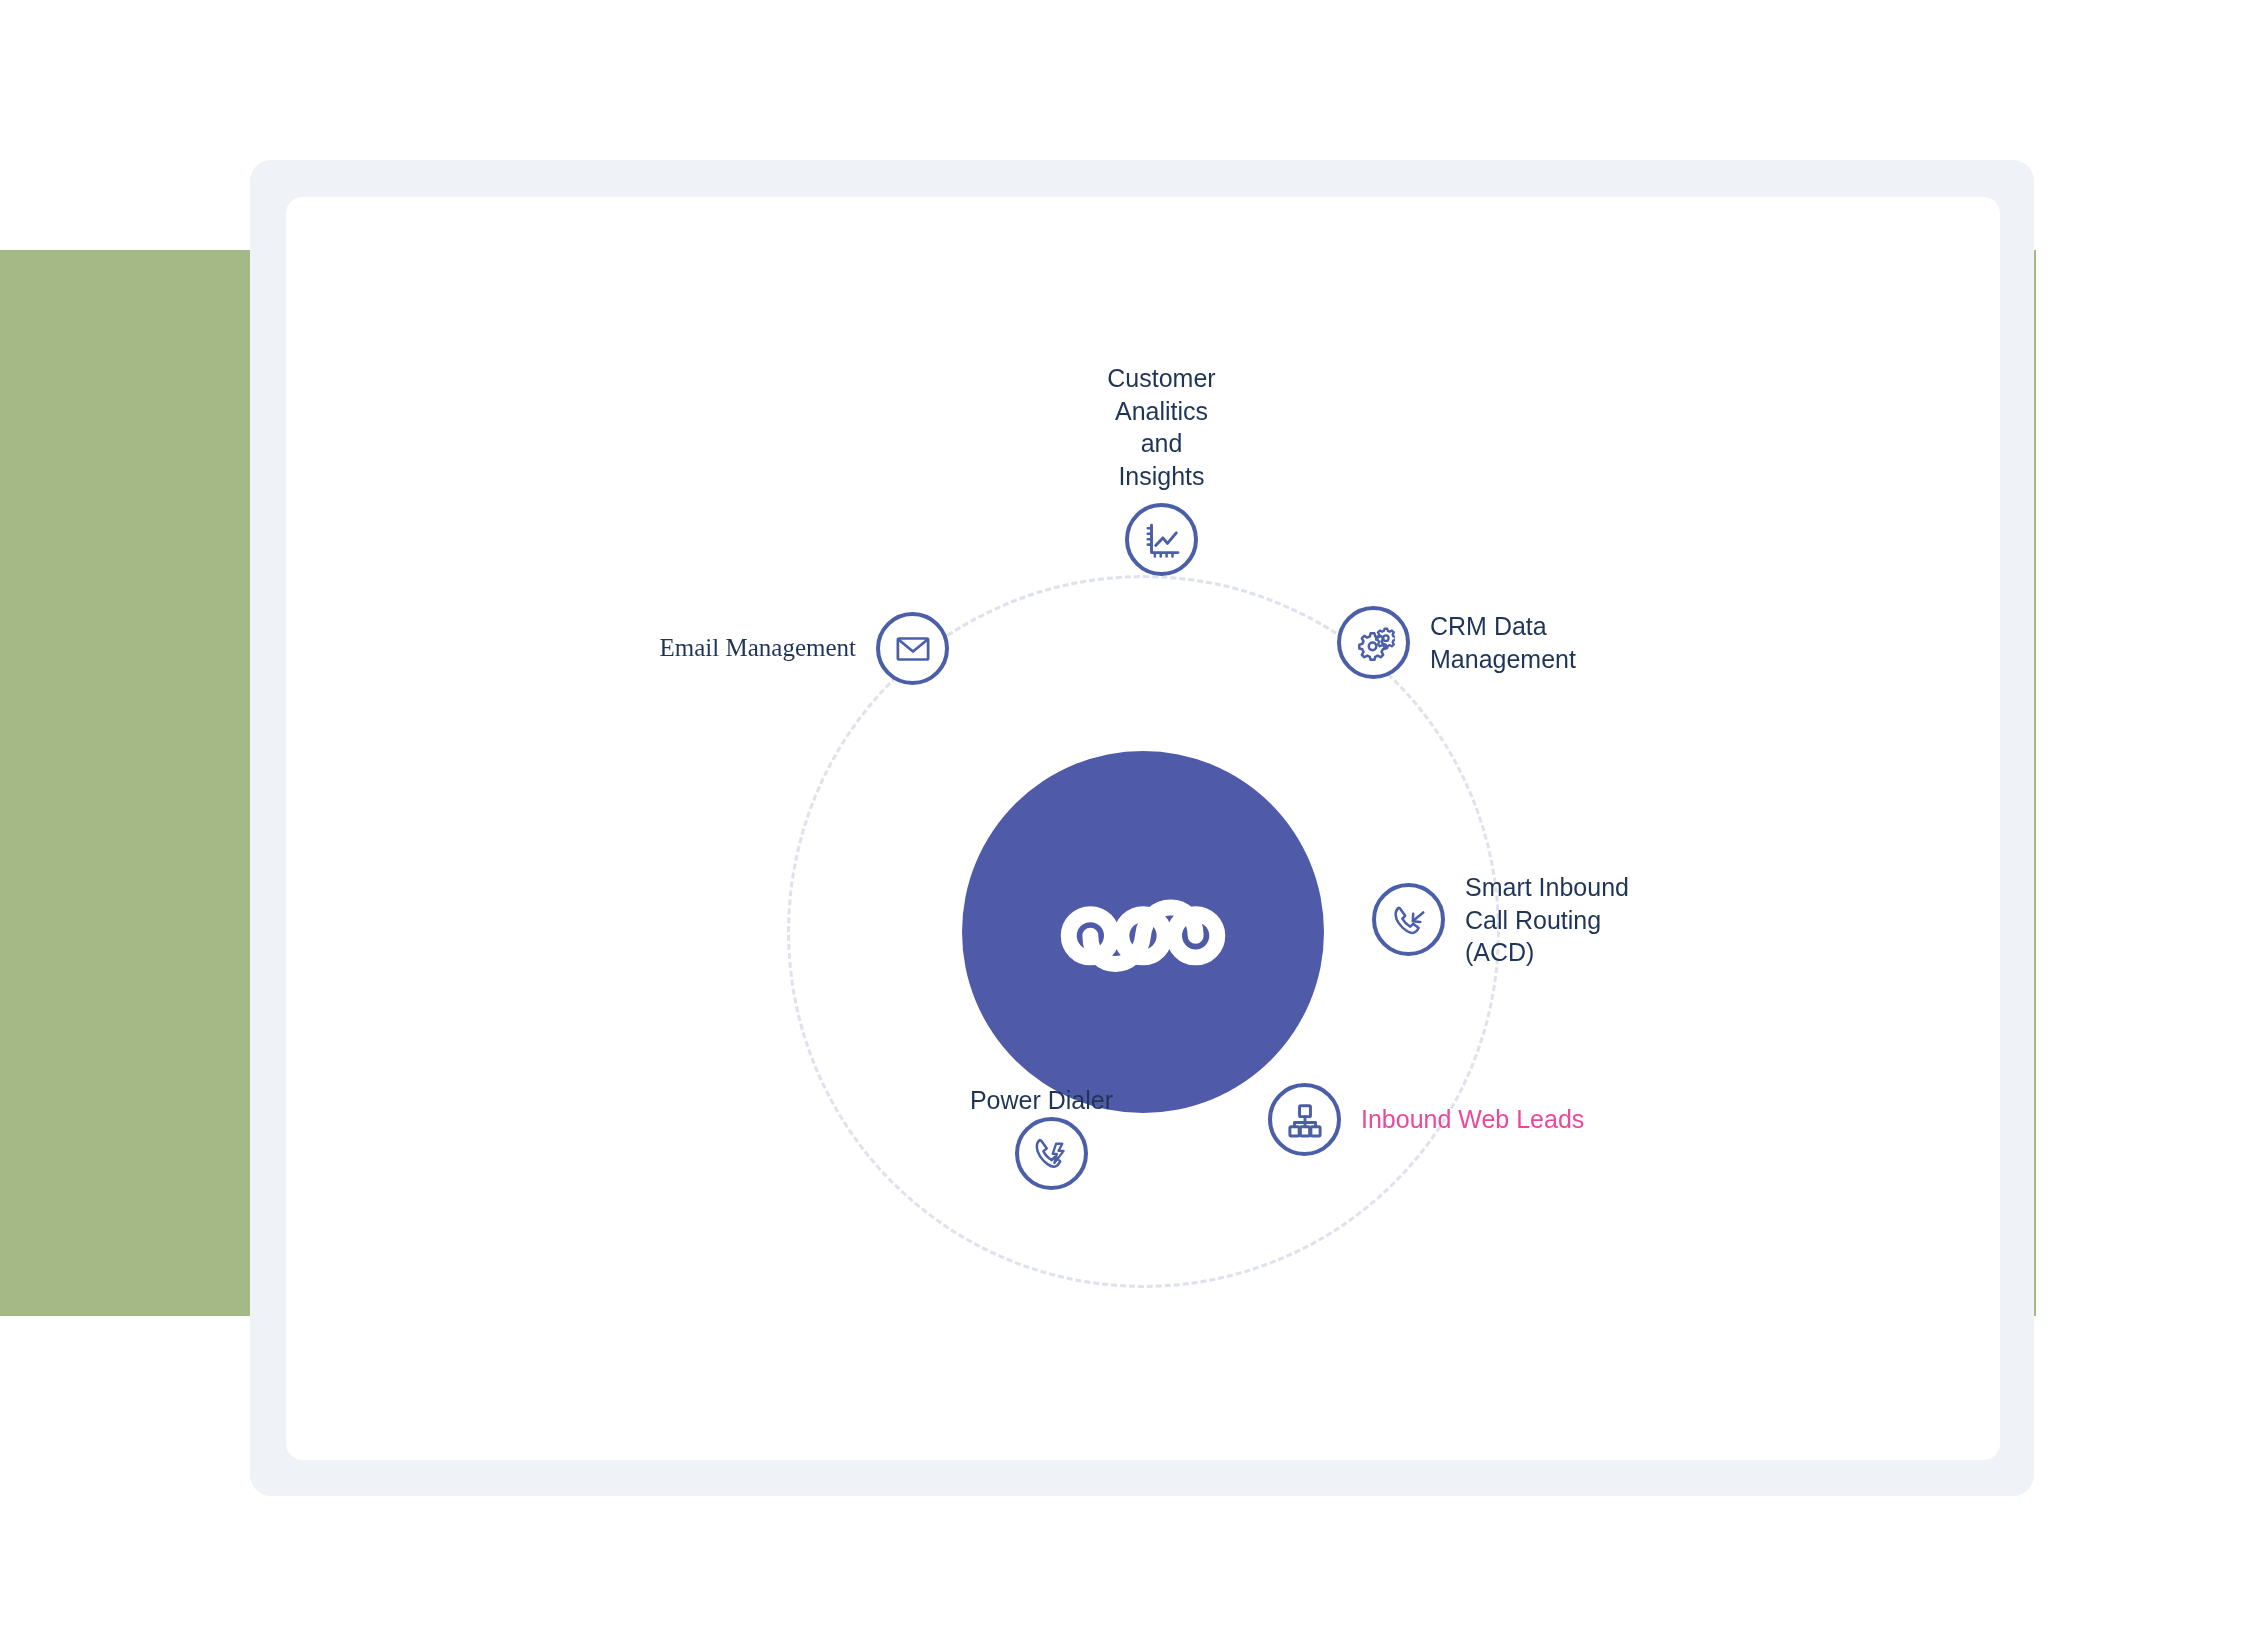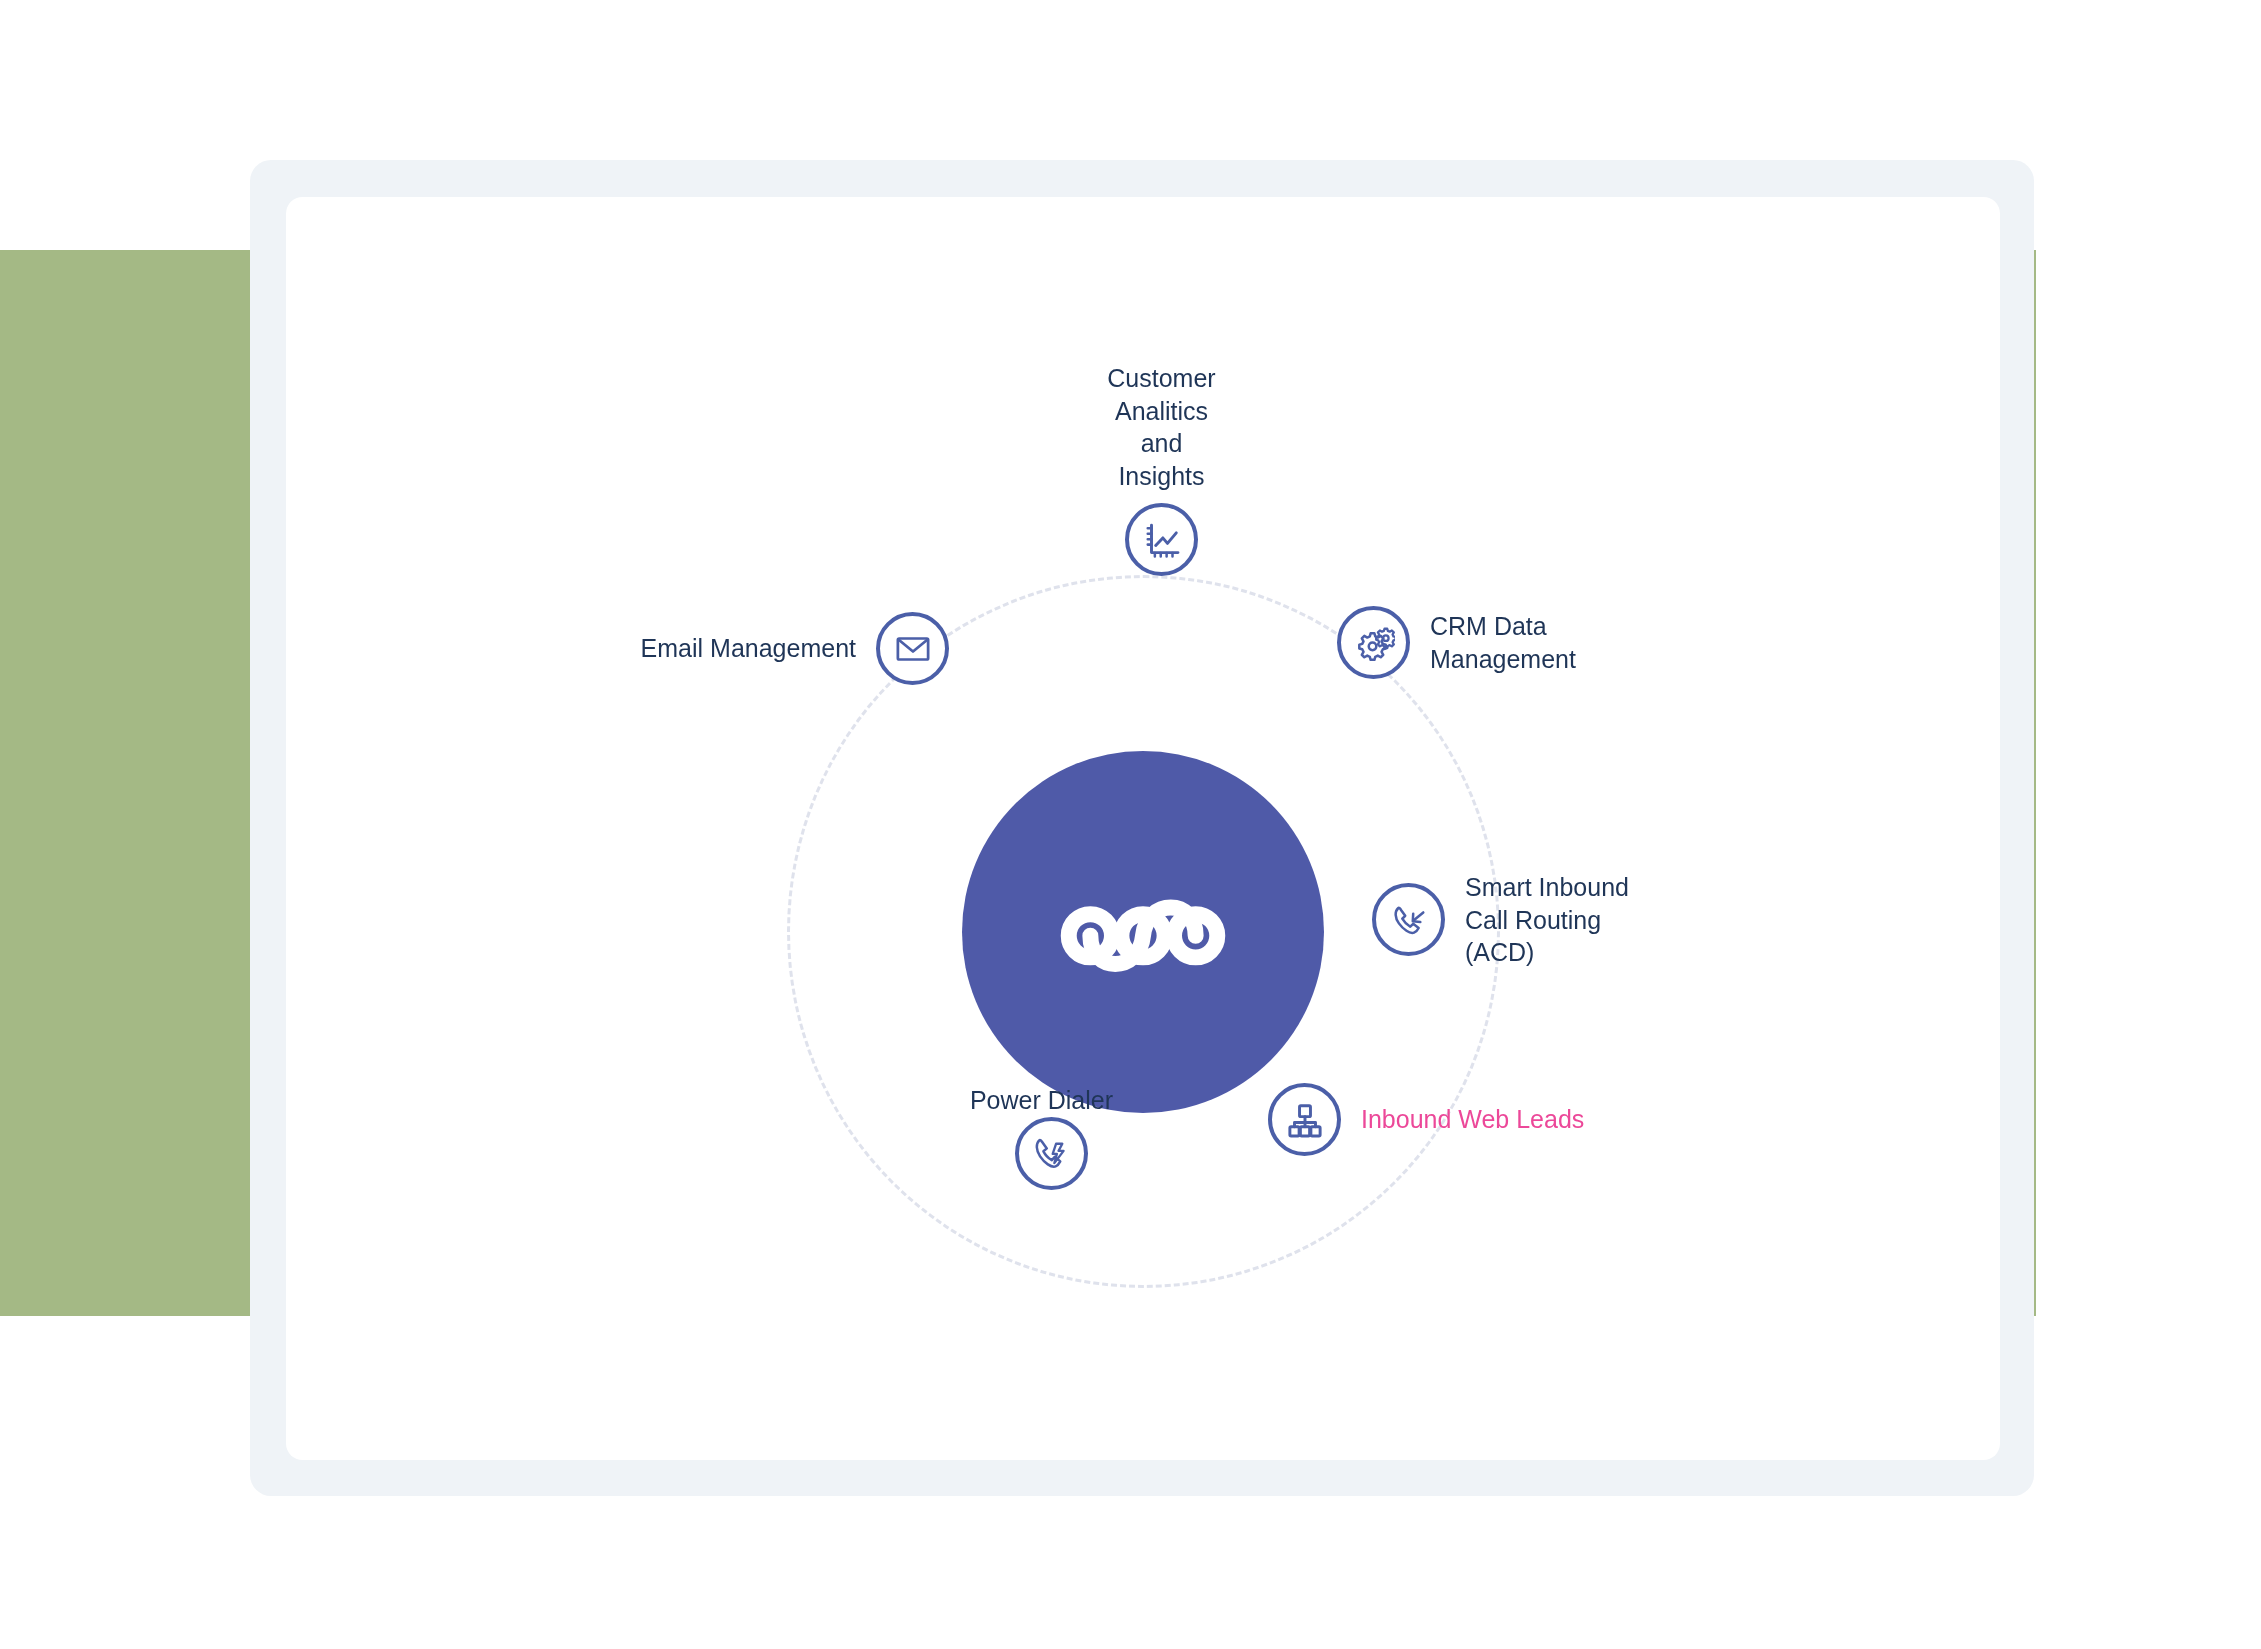--- a/index.html
+++ b/index.html
@@ -230,21 +230,21 @@
         <svg viewBox="0 0 100 100" fill="none" xmlns="http://www.w3.org/2000/svg">
           <path d="M22 20 C14 28, 14 43, 24 58 C34 73, 51 86, 61 82 C66 80, 70 74, 72 70 L59 59 L52 67 C45 63, 36 54, 32 46 L40 39 L29 24 C27 20, 24 18, 22 20 Z" stroke="#4b5fa8" stroke-width="6" stroke-linejoin="round" fill="none"></path>
           <path d="M77 28 H62 L54 52 H64 L58 74 L80 45 H68 Z" stroke="#4b5fa8" stroke-width="5.5" stroke-linejoin="round" fill="none"></path>
         </svg>
       </span>
     </div>
   </div>
 
 
   <div class="node" id="node-email">
-    <div class="node-label label-left" style="color: rgb(31, 53, 87);">Email Management</div>
+    <div class="node-label label-left" style="color: rgb(31, 53, 87); font-family: Liberation Serif, serif;">Email Management</div>
     <div class="node-circle" style="border-color: rgb(75, 95, 168);">
       <span>
         <svg viewBox="0 0 100 100" fill="none" xmlns="http://www.w3.org/2000/svg">
           <rect x="14" y="25" width="72" height="50" rx="3" stroke="#4b5fa8" stroke-width="6.5"></rect>
           <path d="M16 28 L50 56 L84 28" stroke="#4b5fa8" stroke-width="6.5" stroke-linecap="round" stroke-linejoin="round" fill="none"></path>
         </svg>
       </span>
     </div>
   </div>
 

